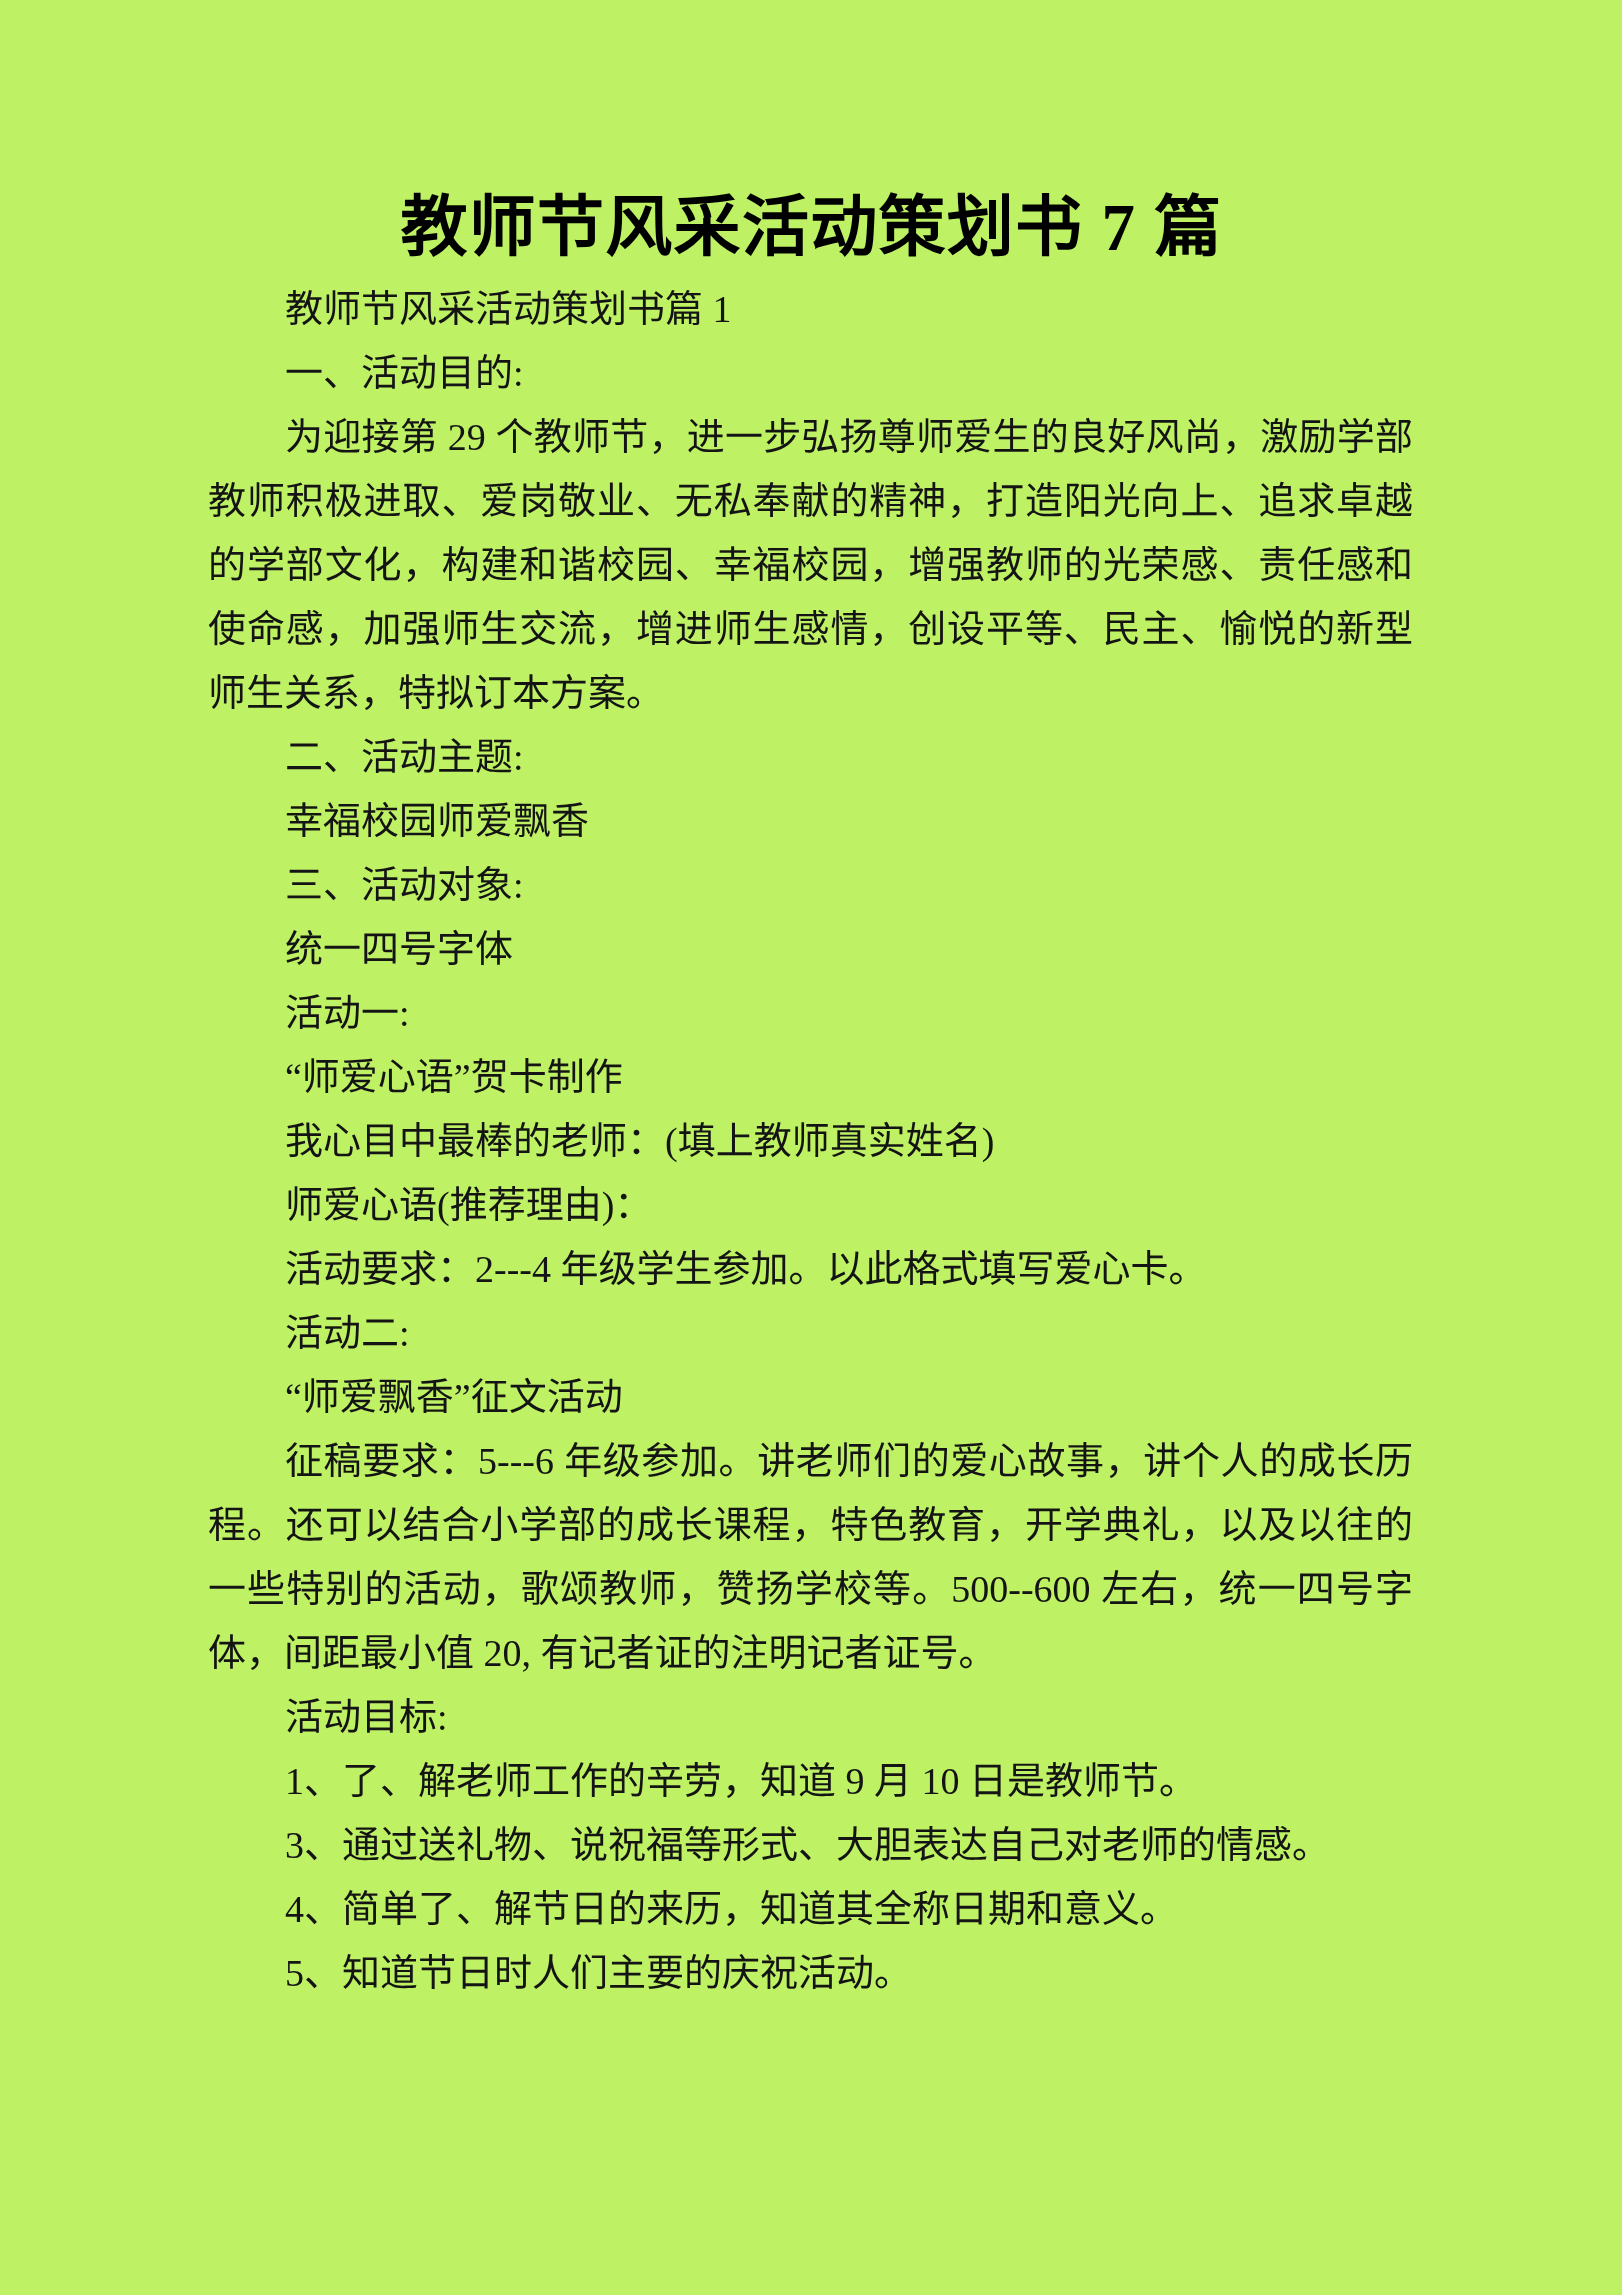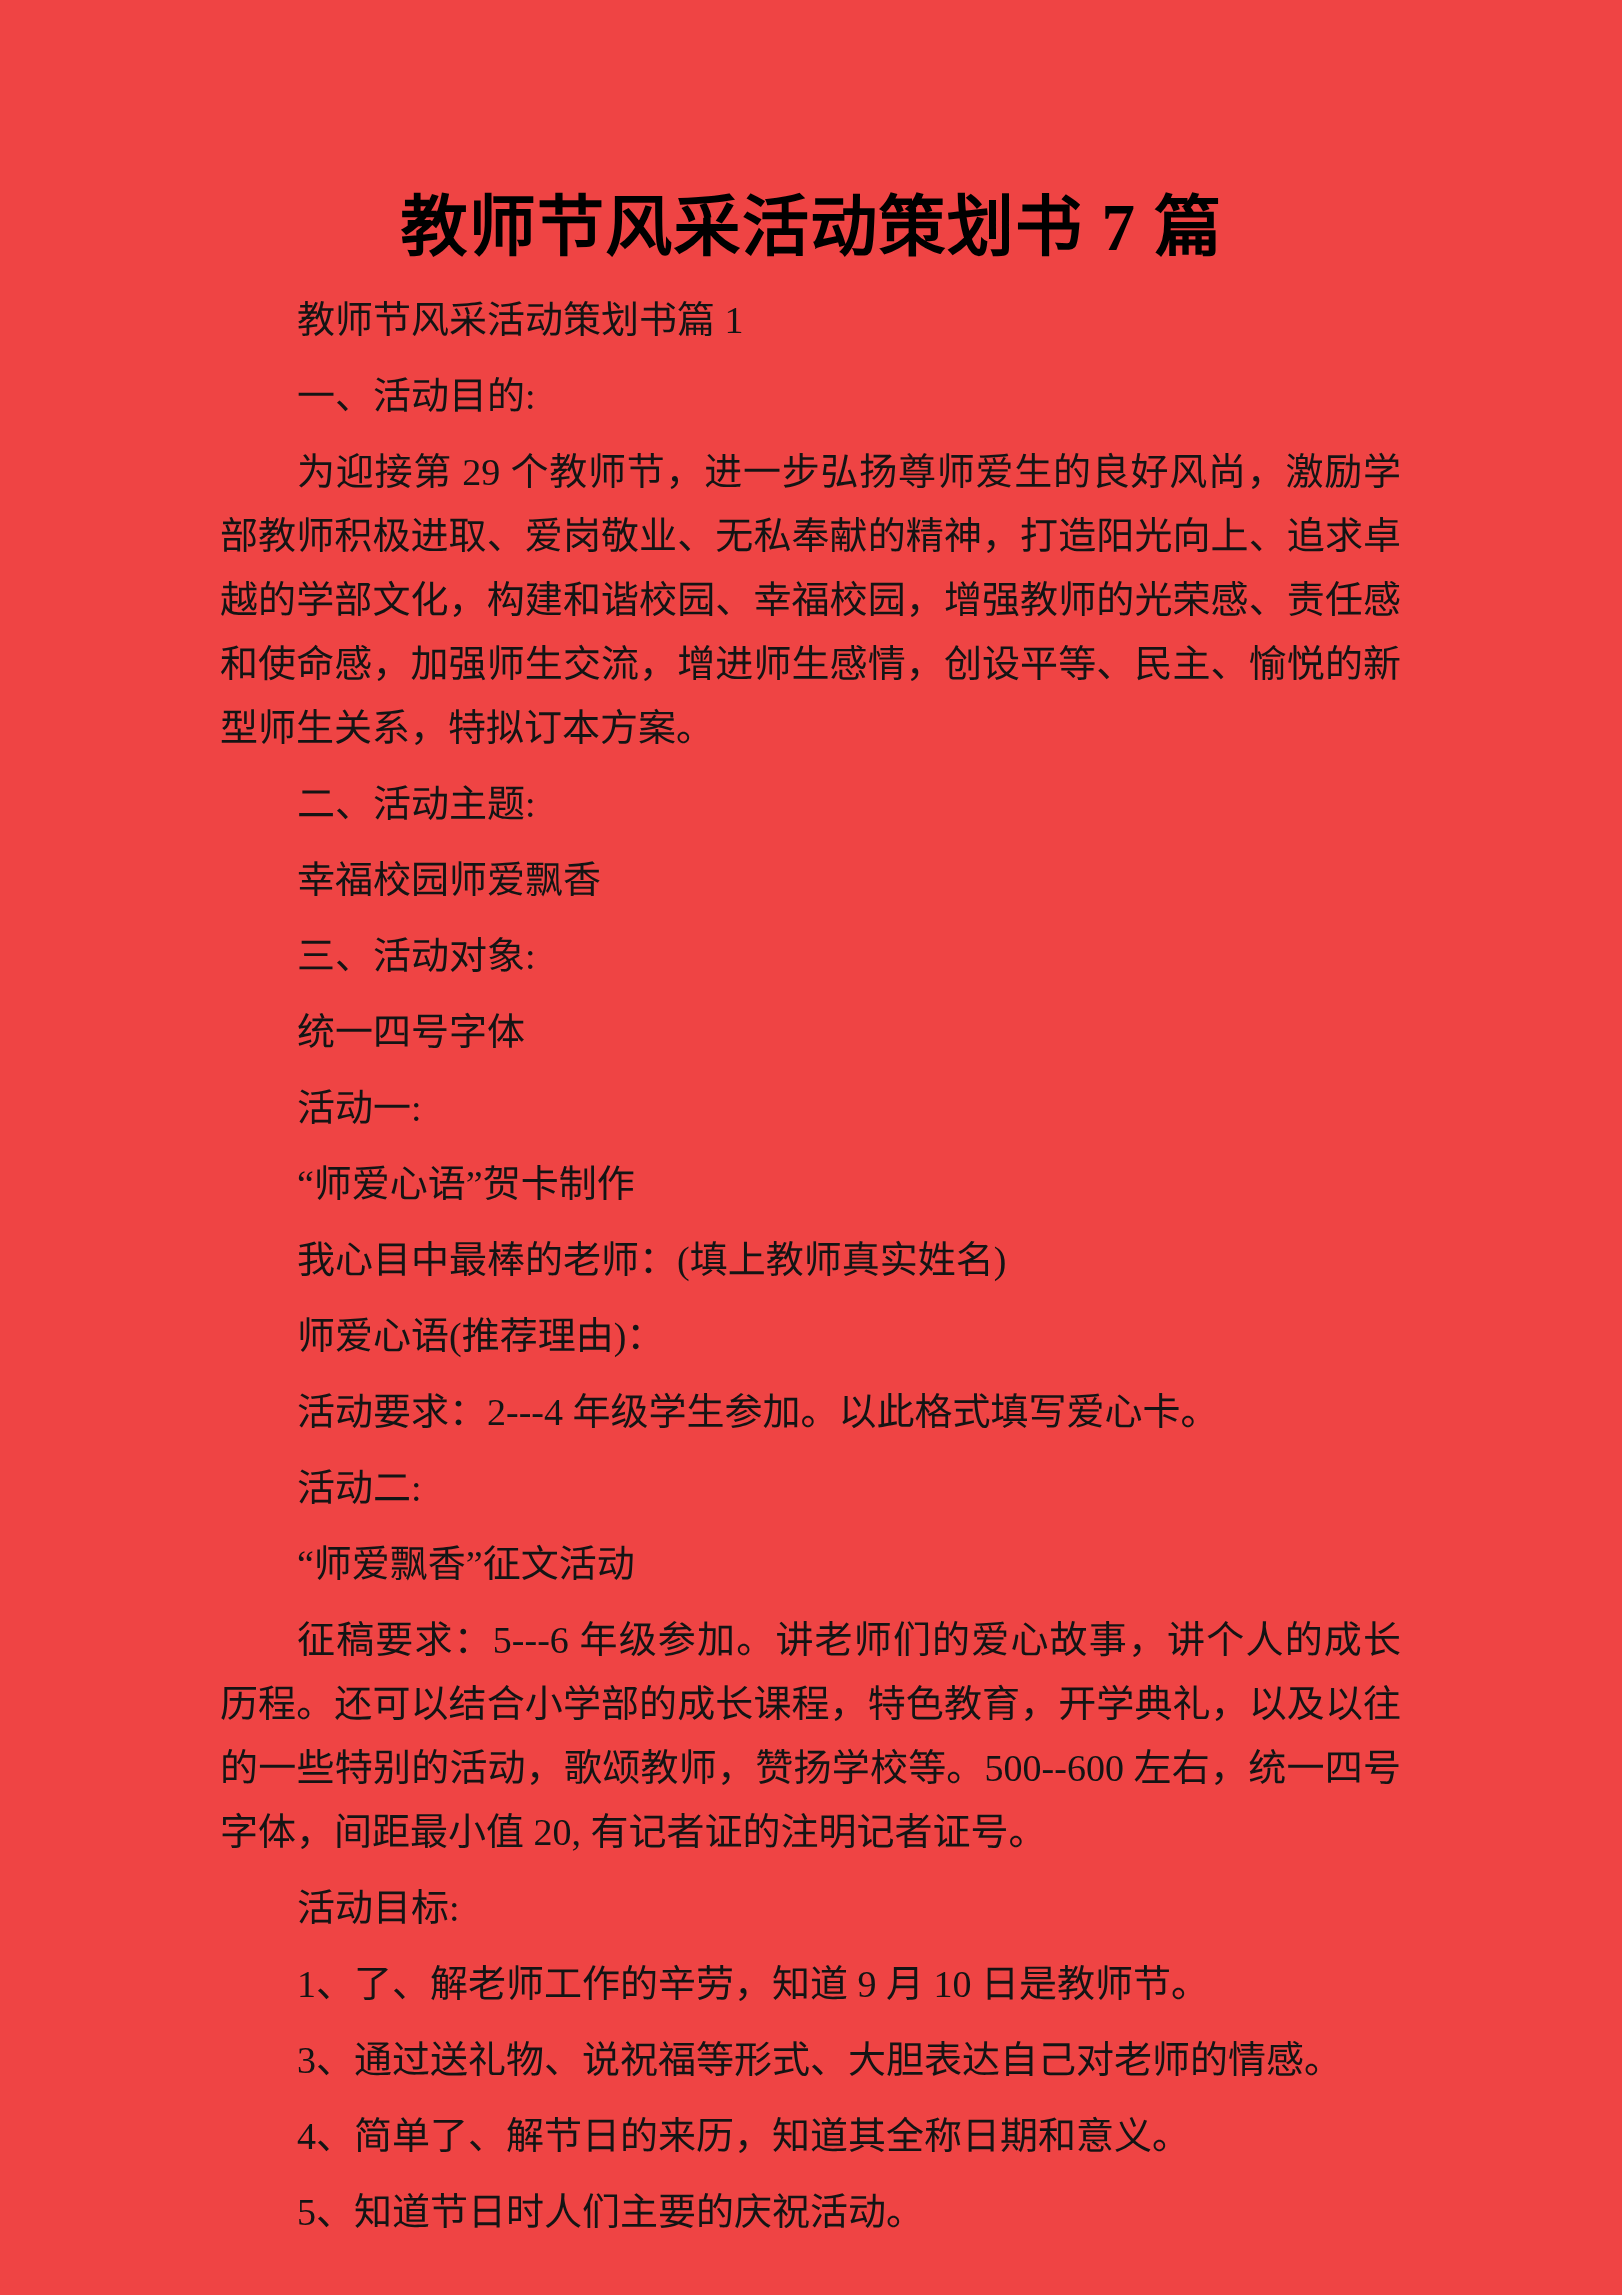--- a/index.html
+++ b/index.html
@@ -8,21 +8,21 @@
   }
   body {
     width: 1623px;
     height: 2295px;
     background: #fafaf8;
   }
   .page {
     position: relative;
     width: 1623px;
     height: 2295px;
-    background: #ef4444;
+    background: #bef264;
     color: #141414;
     font-family: "Liberation Serif", "DejaVu Serif", serif;
     overflow: hidden;
     box-sizing: border-box;
   }
   .doc-title {
     margin: 0;
     padding-top: 178px;
     font-size: 67px;
     line-height: 98px;
@@ -33,21 +33,21 @@
   }
   .body-text {
     width: 1205px;
     margin: 1.3px 209px 0 208px;
     font-size: 38px;
     line-height: 64px;
     text-align: justify;
     text-justify: inter-character;
   }
   .body-text p.para {
-    margin: 12px;
+    margin: 0;
     padding: 0;
     text-indent: 77px;
   }
 </style>
 </head>
 <body>
 
 <div class="page">
   <h1 class="doc-title">教师节风采活动策划书 7 篇</h1>
   <div class="body-text">

